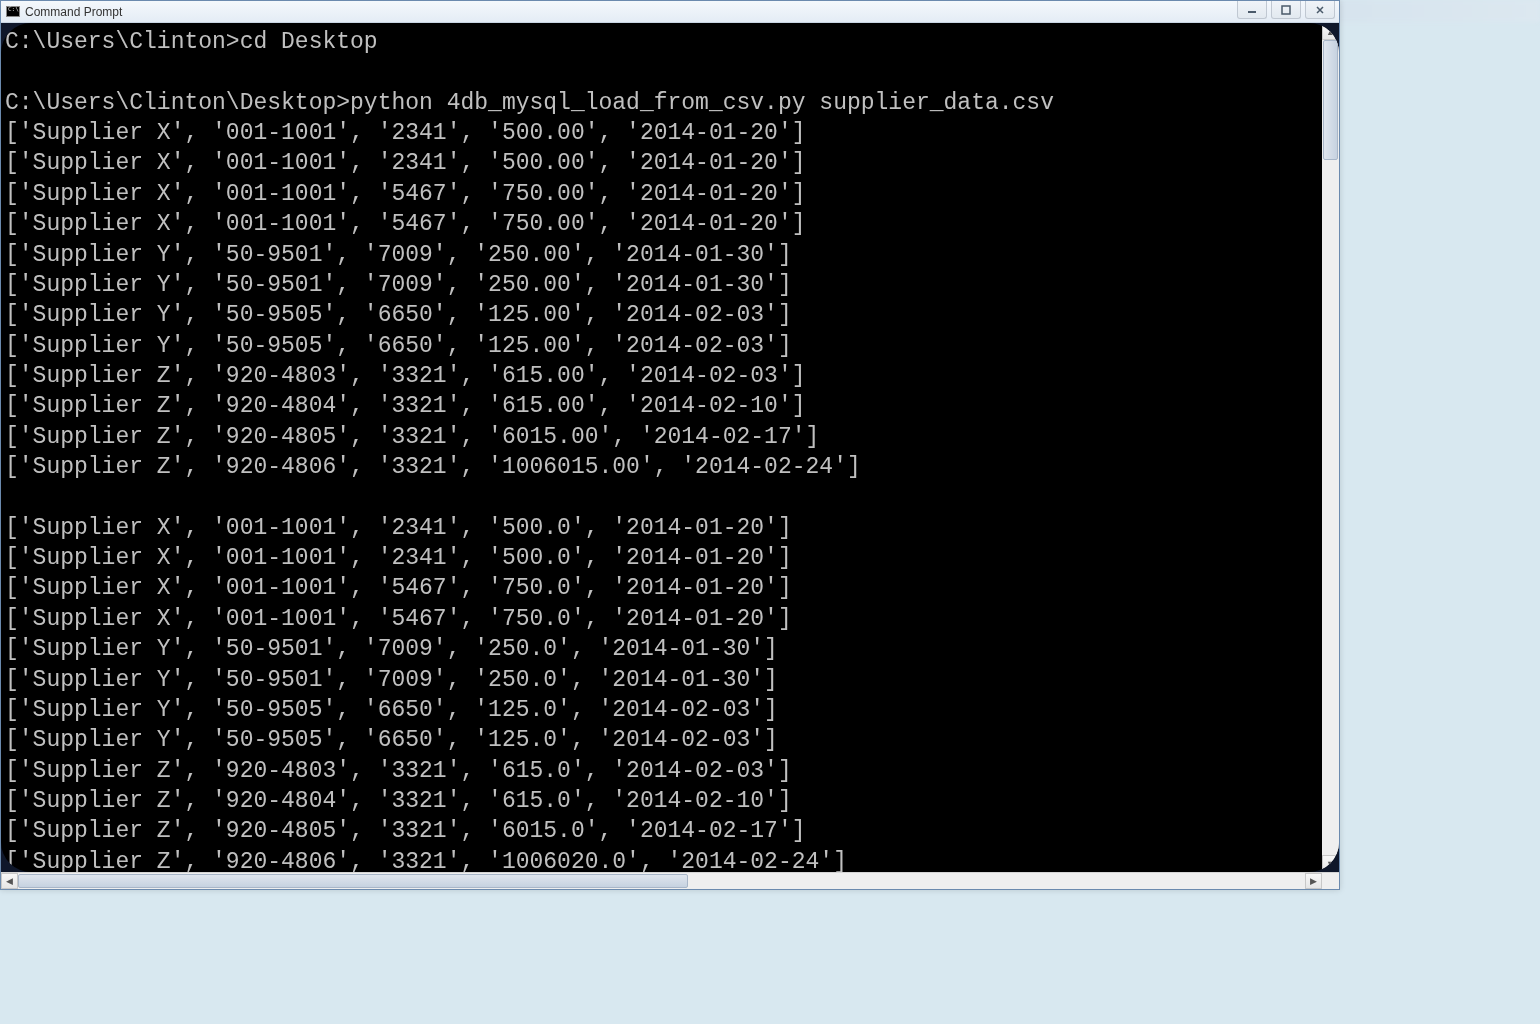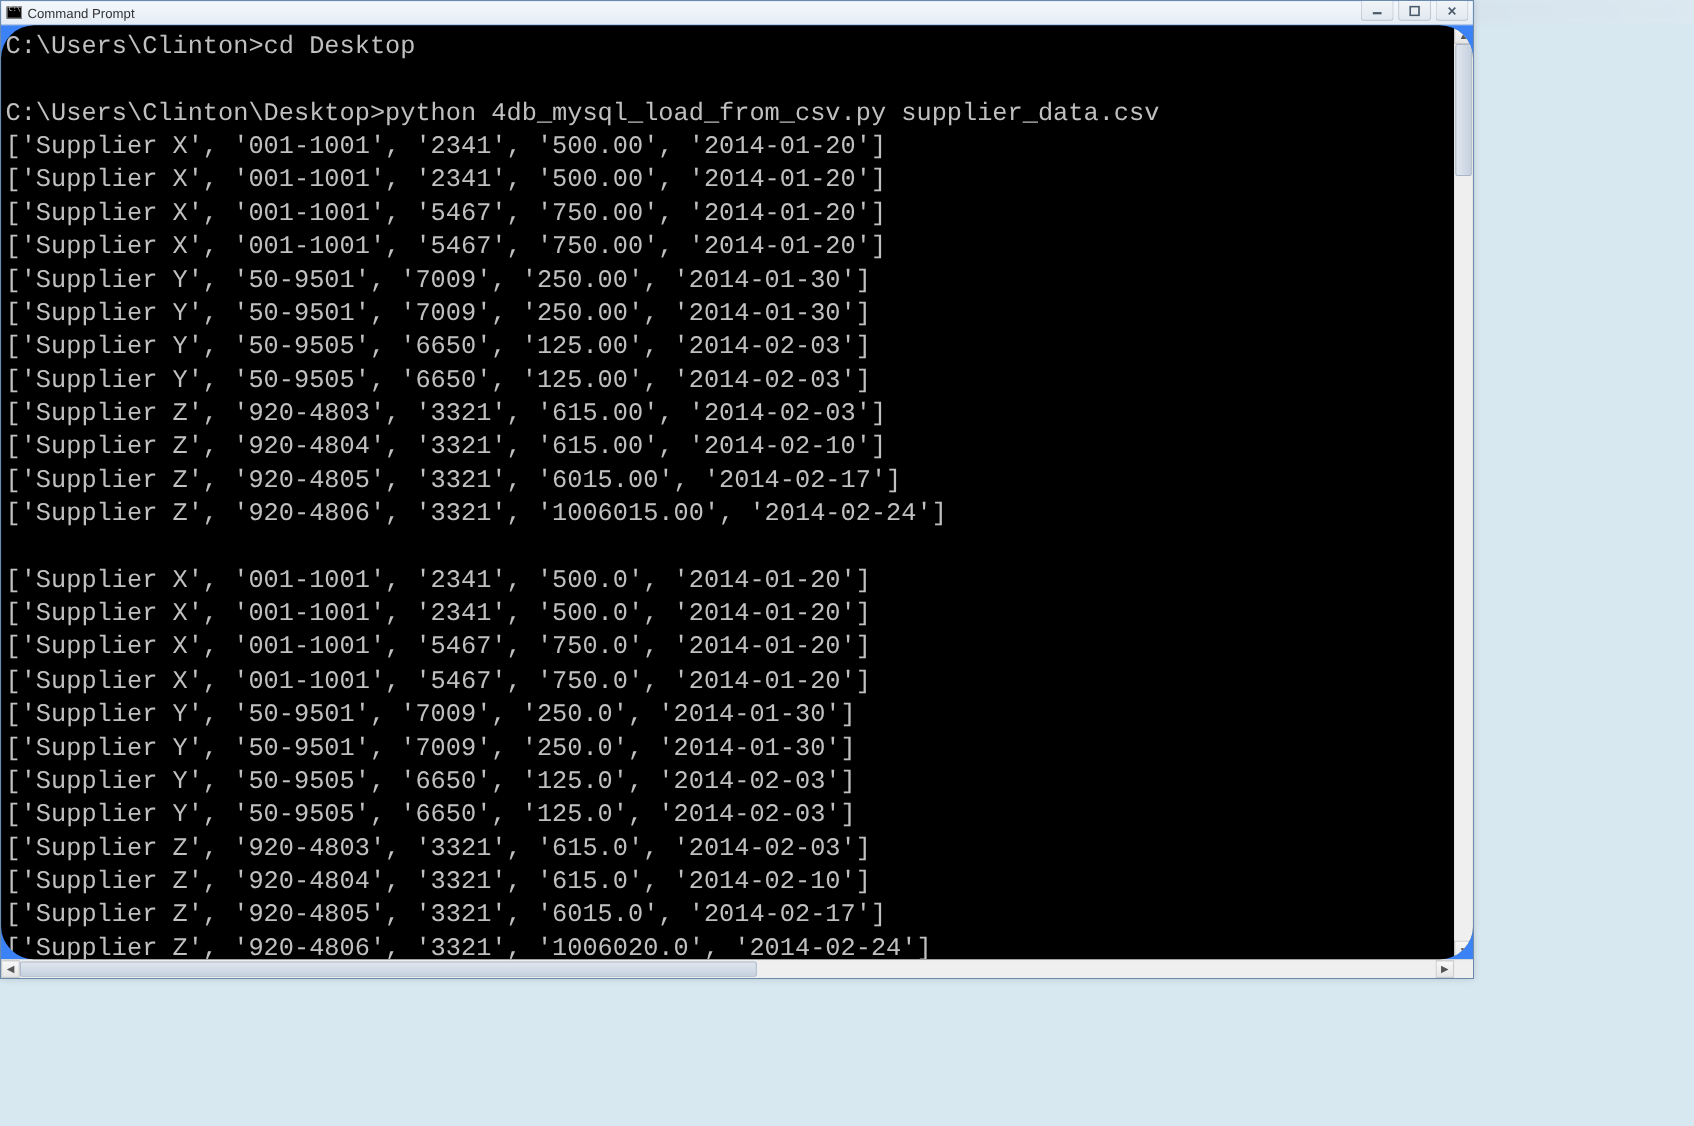--- a/index.html
+++ b/index.html
@@ -29,21 +29,21 @@
     }
     .bg-text.a { left: 490px; }
     .bg-text.b { left: 730px; }
     .bg-text.c { left: 1010px; }
     .window {
       position: absolute;
       top: 0; left: 0;
       width: 1340px;
       height: 890px;
       border: 1px solid #6b8aae;
-      background: #3b82f6;
+      background: #0f172a;
       z-index: 5;
       display: flex;
       flex-direction: column;
       box-shadow: 0 0 6px rgba(0,0,0,0.15);
     }
     .titlebar {
       height: 22px;
       background: linear-gradient(#f4f8fc, #e4ecf5);
       border-bottom: 1px solid #c9d5e3;
       display: flex;

